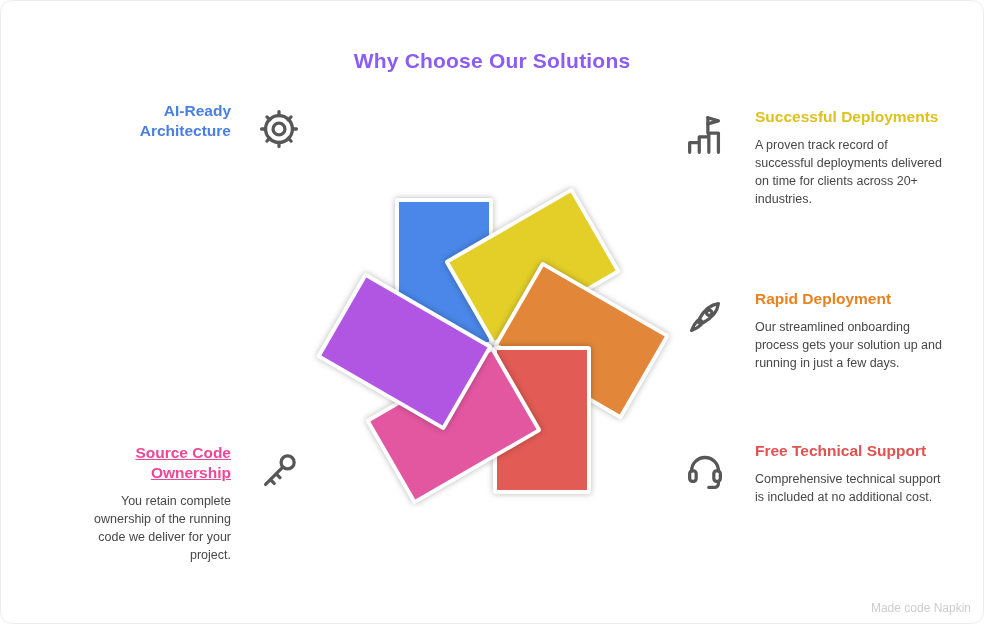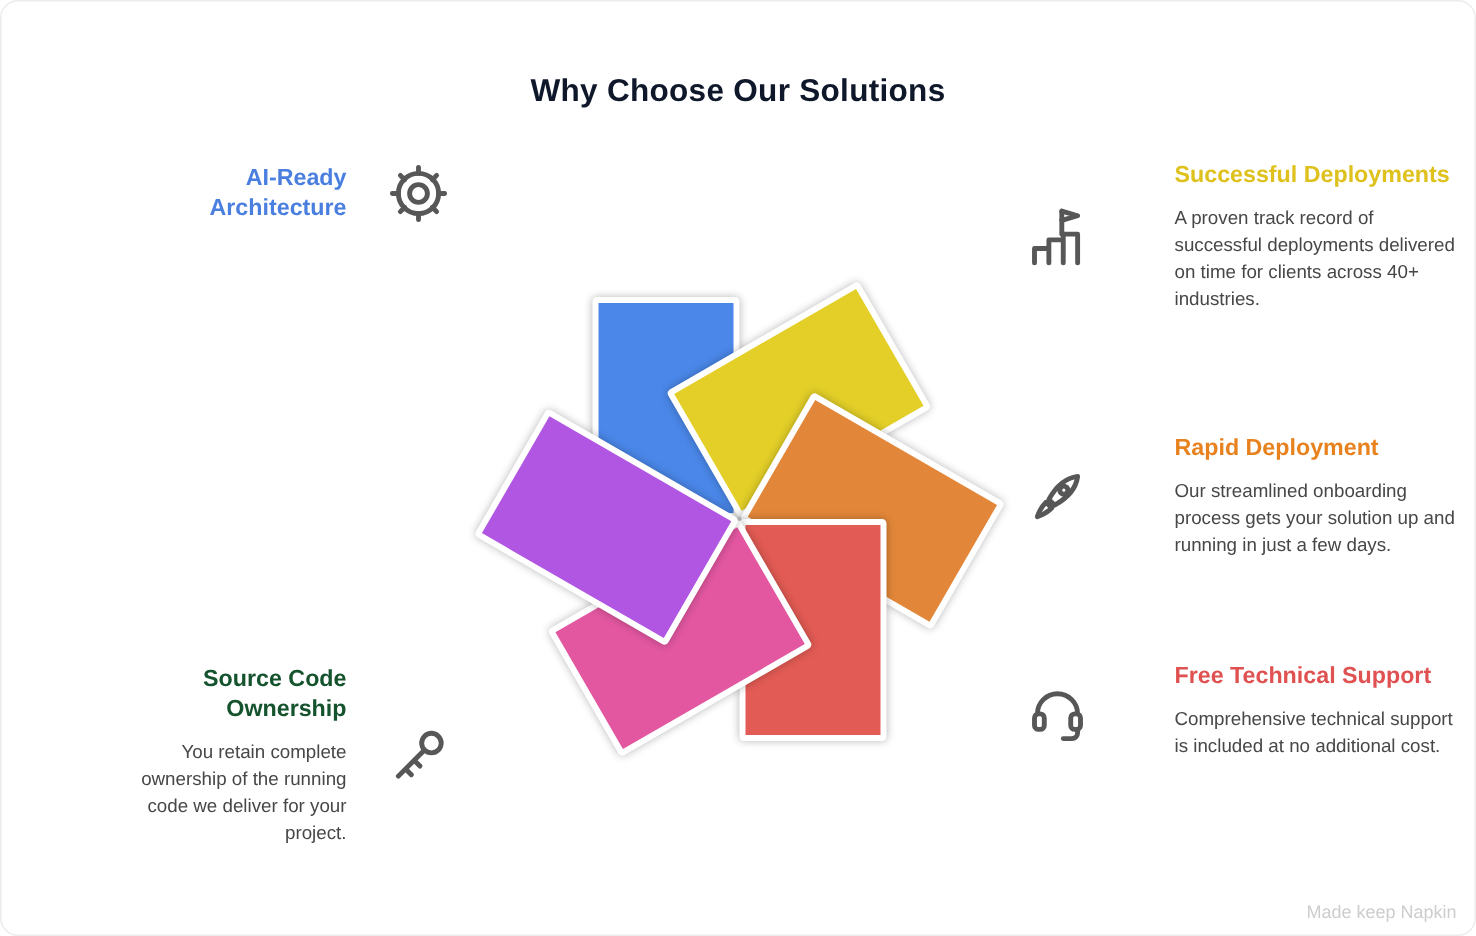--- a/index.html
+++ b/index.html
@@ -3,29 +3,29 @@
 <meta charset="utf-8">
 <style>
   html,body{margin:0;padding:0;background:#fff;}
   .canvas{
     position:relative;width:984px;height:624px;background:#ffffff;
     border:1px solid #ececec;border-radius:12px;overflow:hidden;
     font-family:"Liberation Sans", sans-serif;box-sizing:border-box;
   }
   .title{
     position:absolute;top:48px;left:0;width:100%;text-align:center;
-    font-size:21px;font-weight:bold;color:#0f172a;letter-spacing:.2px;
+    font-size:21px;font-weight:bold;color:#8b5cf6;letter-spacing:.2px;
   }
   
-  .section{position:absolute;display:flex;align-items:center;}
+  .section{position:absolute;display:flex;align-items:flex-start;}
   .section .txt{display:flex;flex-direction:column;}
   .section.left-side .txt{width:152px;text-align:right;order:0;}
   .section.left-side .ic{order:1;margin-left:20px;}
   .section.right-side .ic{margin-right:22px;}
-  .section.right-side .txt{width:190px;text-align:left;margin-left:28px;}
+  .section.right-side .txt{width:190px;text-align:left;}
   .heading{font-size:15.5px;font-weight:bold;line-height:1.28;}
   .body{margin-top:9px;font-size:12.5px;line-height:1.45;color:#474747;}
   .ic{width:56px;height:56px;display:flex;align-items:center;justify-content:center;flex:0 0 56px;}
   .ic svg{stroke:#575757;fill:none;stroke-width:1.7;stroke-linecap:round;stroke-linejoin:round;}
   
   #sec-l0{left:78px;top:100px;}
   #sec-l1{left:78px;top:262px;}
   #sec-l2{left:78px;top:442px;}
   #sec-r0{left:676px;top:106px;}
   #sec-r1{left:676px;top:288px;}
@@ -67,42 +67,42 @@
         <circle cx="12" cy="12" r="3.1"></circle>
         <circle cx="12" cy="12" r="7"></circle>
         <path d="M12 5V2.9M12 21.1V19M5 12H2.9M21.1 12H19M7.2 7.2 5.7 5.7M18.3 18.3 16.8 16.8M7.2 16.8 5.7 18.3M18.3 5.7 16.8 7.2"></path>
       </svg>
     </div>
   </div>
 
 
   <div class="section left-side" id="sec-l2">
     <div class="txt">
-      <div class="heading" style="color: #14532d;">Source Code Ownership</div>
+      <div class="heading" style="color: #ec4899; text-decoration: underline;">Source Code Ownership</div>
       <div class="body">You retain complete ownership of the running code we deliver for your project.</div>
     </div>
     <div class="ic">
       <svg width="46" height="46" viewBox="0 0 24 24">
         <circle cx="16.5" cy="7.5" r="3.4"></circle>
         <path d="M14 10 5 19M7.5 16.5l2 2M10.5 13.5l2 2"></path>
       </svg>
     </div>
   </div>
 
   <div class="section right-side" id="sec-r0">
     <div class="ic">
       <svg width="46" height="46" viewBox="0 0 24 24">
         <path d="M13.5 3v8"></path>
         <path d="M13.5 3l5.5 1.6-5.5 1.6"></path>
         <path d="M4 21v-5h5v5M9 21v-8h5v8M14 21V11h5v10"></path>
       </svg>
     </div>
     <div class="txt">
       <div class="heading" style="color: rgb(223, 193, 29);">Successful Deployments</div>
-      <div class="body">A proven track record of successful deployments delivered on time for clients across 40+ industries.</div>
+      <div class="body">A proven track record of successful deployments delivered on time for clients across 20+ industries.</div>
     </div>
   </div>
 
   <div class="section right-side" id="sec-r1">
     <div class="ic">
       <svg width="46" height="46" viewBox="0 0 24 24">
         <path d="M5 19c1-3 3-5 3-5l2 2s-2 2-5 3z"></path>
         <path d="M9 13c2.5-4.5 6-7.5 10-8-.5 4-3.5 7.5-8 10l-2-2z"></path>
         <circle cx="14.2" cy="9.8" r="1.4"></circle>
       </svg>
@@ -121,14 +121,14 @@
         <rect x="16.6" y="13" width="3.4" height="5.4" rx="1.4"></rect>
         <path d="M19 18.4v1.2a2 2 0 0 1-2 2h-3"></path>
       </svg>
     </div>
     <div class="txt">
       <div class="heading" style="color: rgb(224, 82, 82);">Free Technical Support</div>
       <div class="body">Comprehensive technical support is included at no additional cost.</div>
     </div>
   </div>
 
-  <div class="watermark">Made keep Napkin</div>
+  <div class="watermark">Made code Napkin</div>
 </div>
 
 </body></html>

